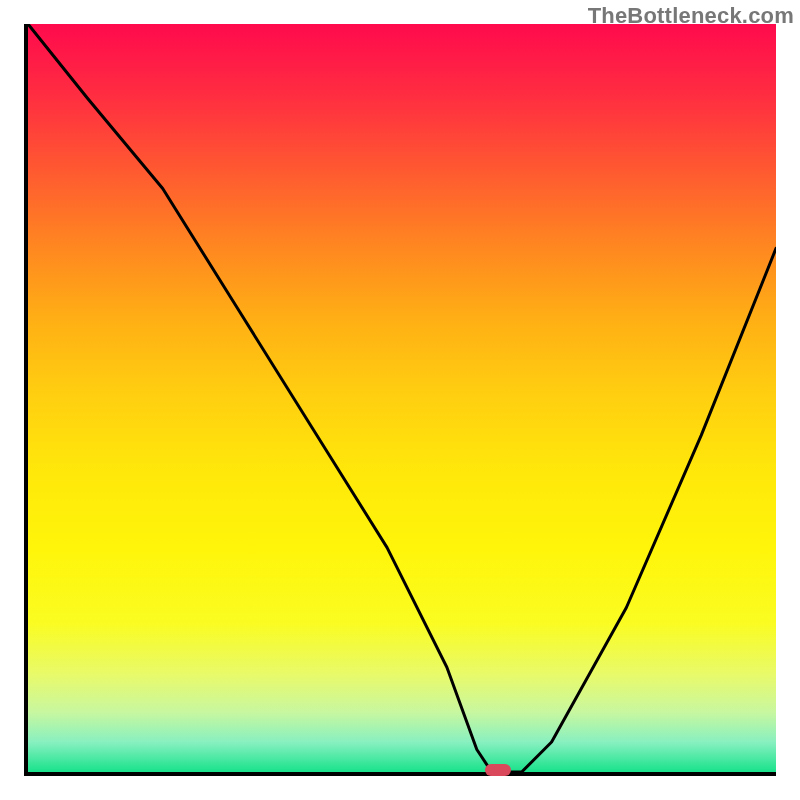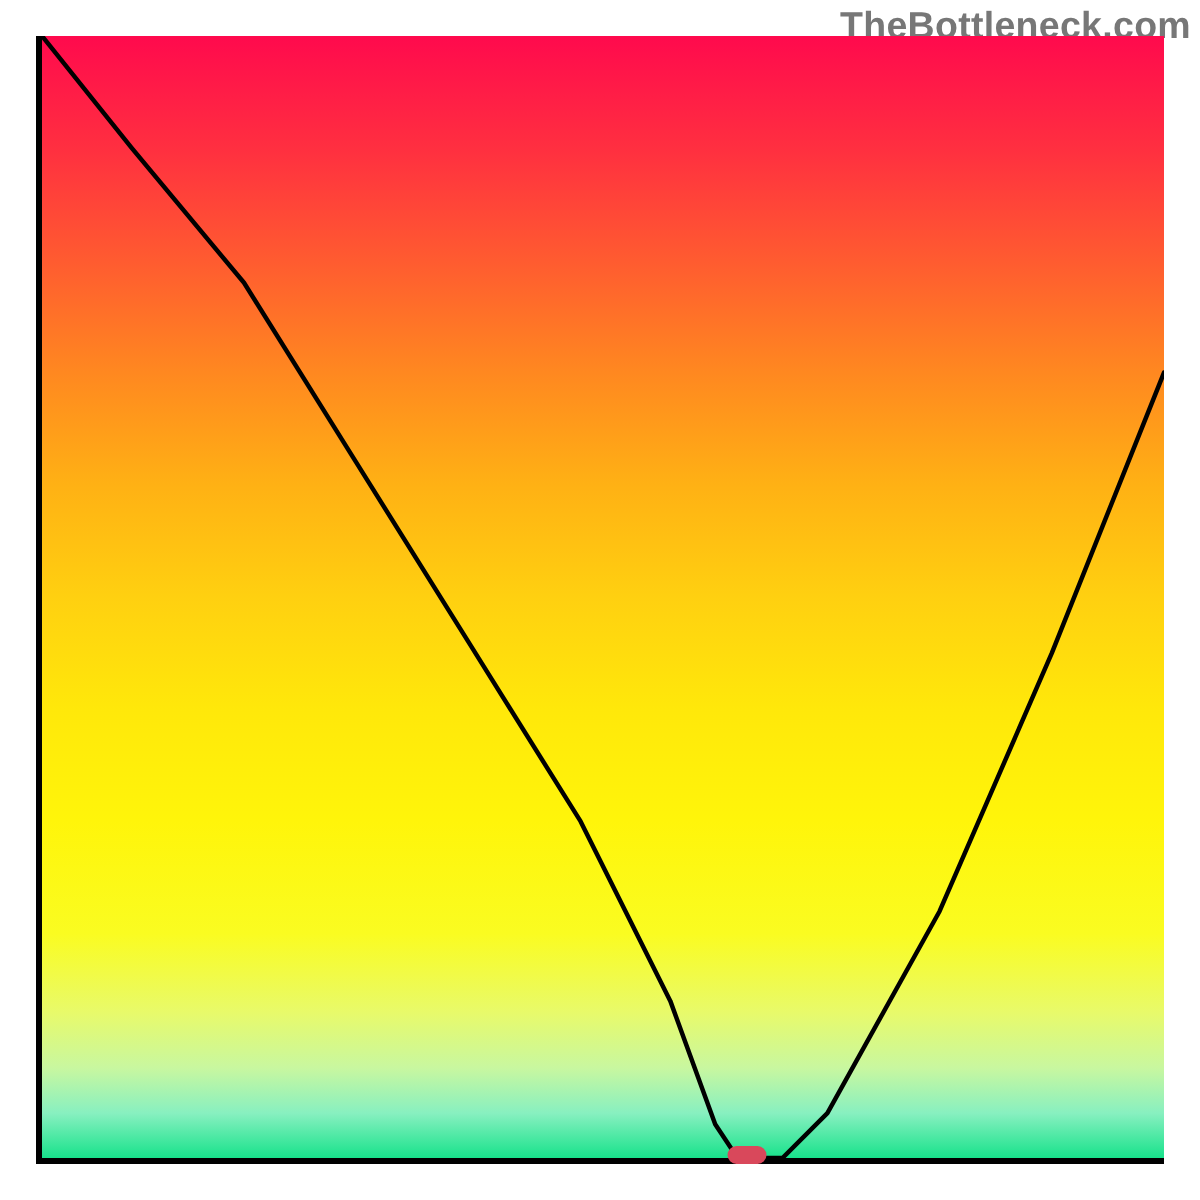--- a/index.html
+++ b/index.html
@@ -60,21 +60,21 @@
     width: 26px;
     height: 12px;
     border-radius: 6px;
     transform: translate(-50%, -50%);
   }
   .watermark {
     position: absolute;
     top: 3px;
     right: 6px;
     font-family: Arial, Helvetica, sans-serif;
-    font-size: 25px;
+    font-size: 22px;
     font-weight: 600;
     color: #777;
     letter-spacing: 0.2px;
   }
 </style>
 </head>
 <body>
 
 <div class="chart-container">
   <div class="watermark">TheBottleneck.com</div>

